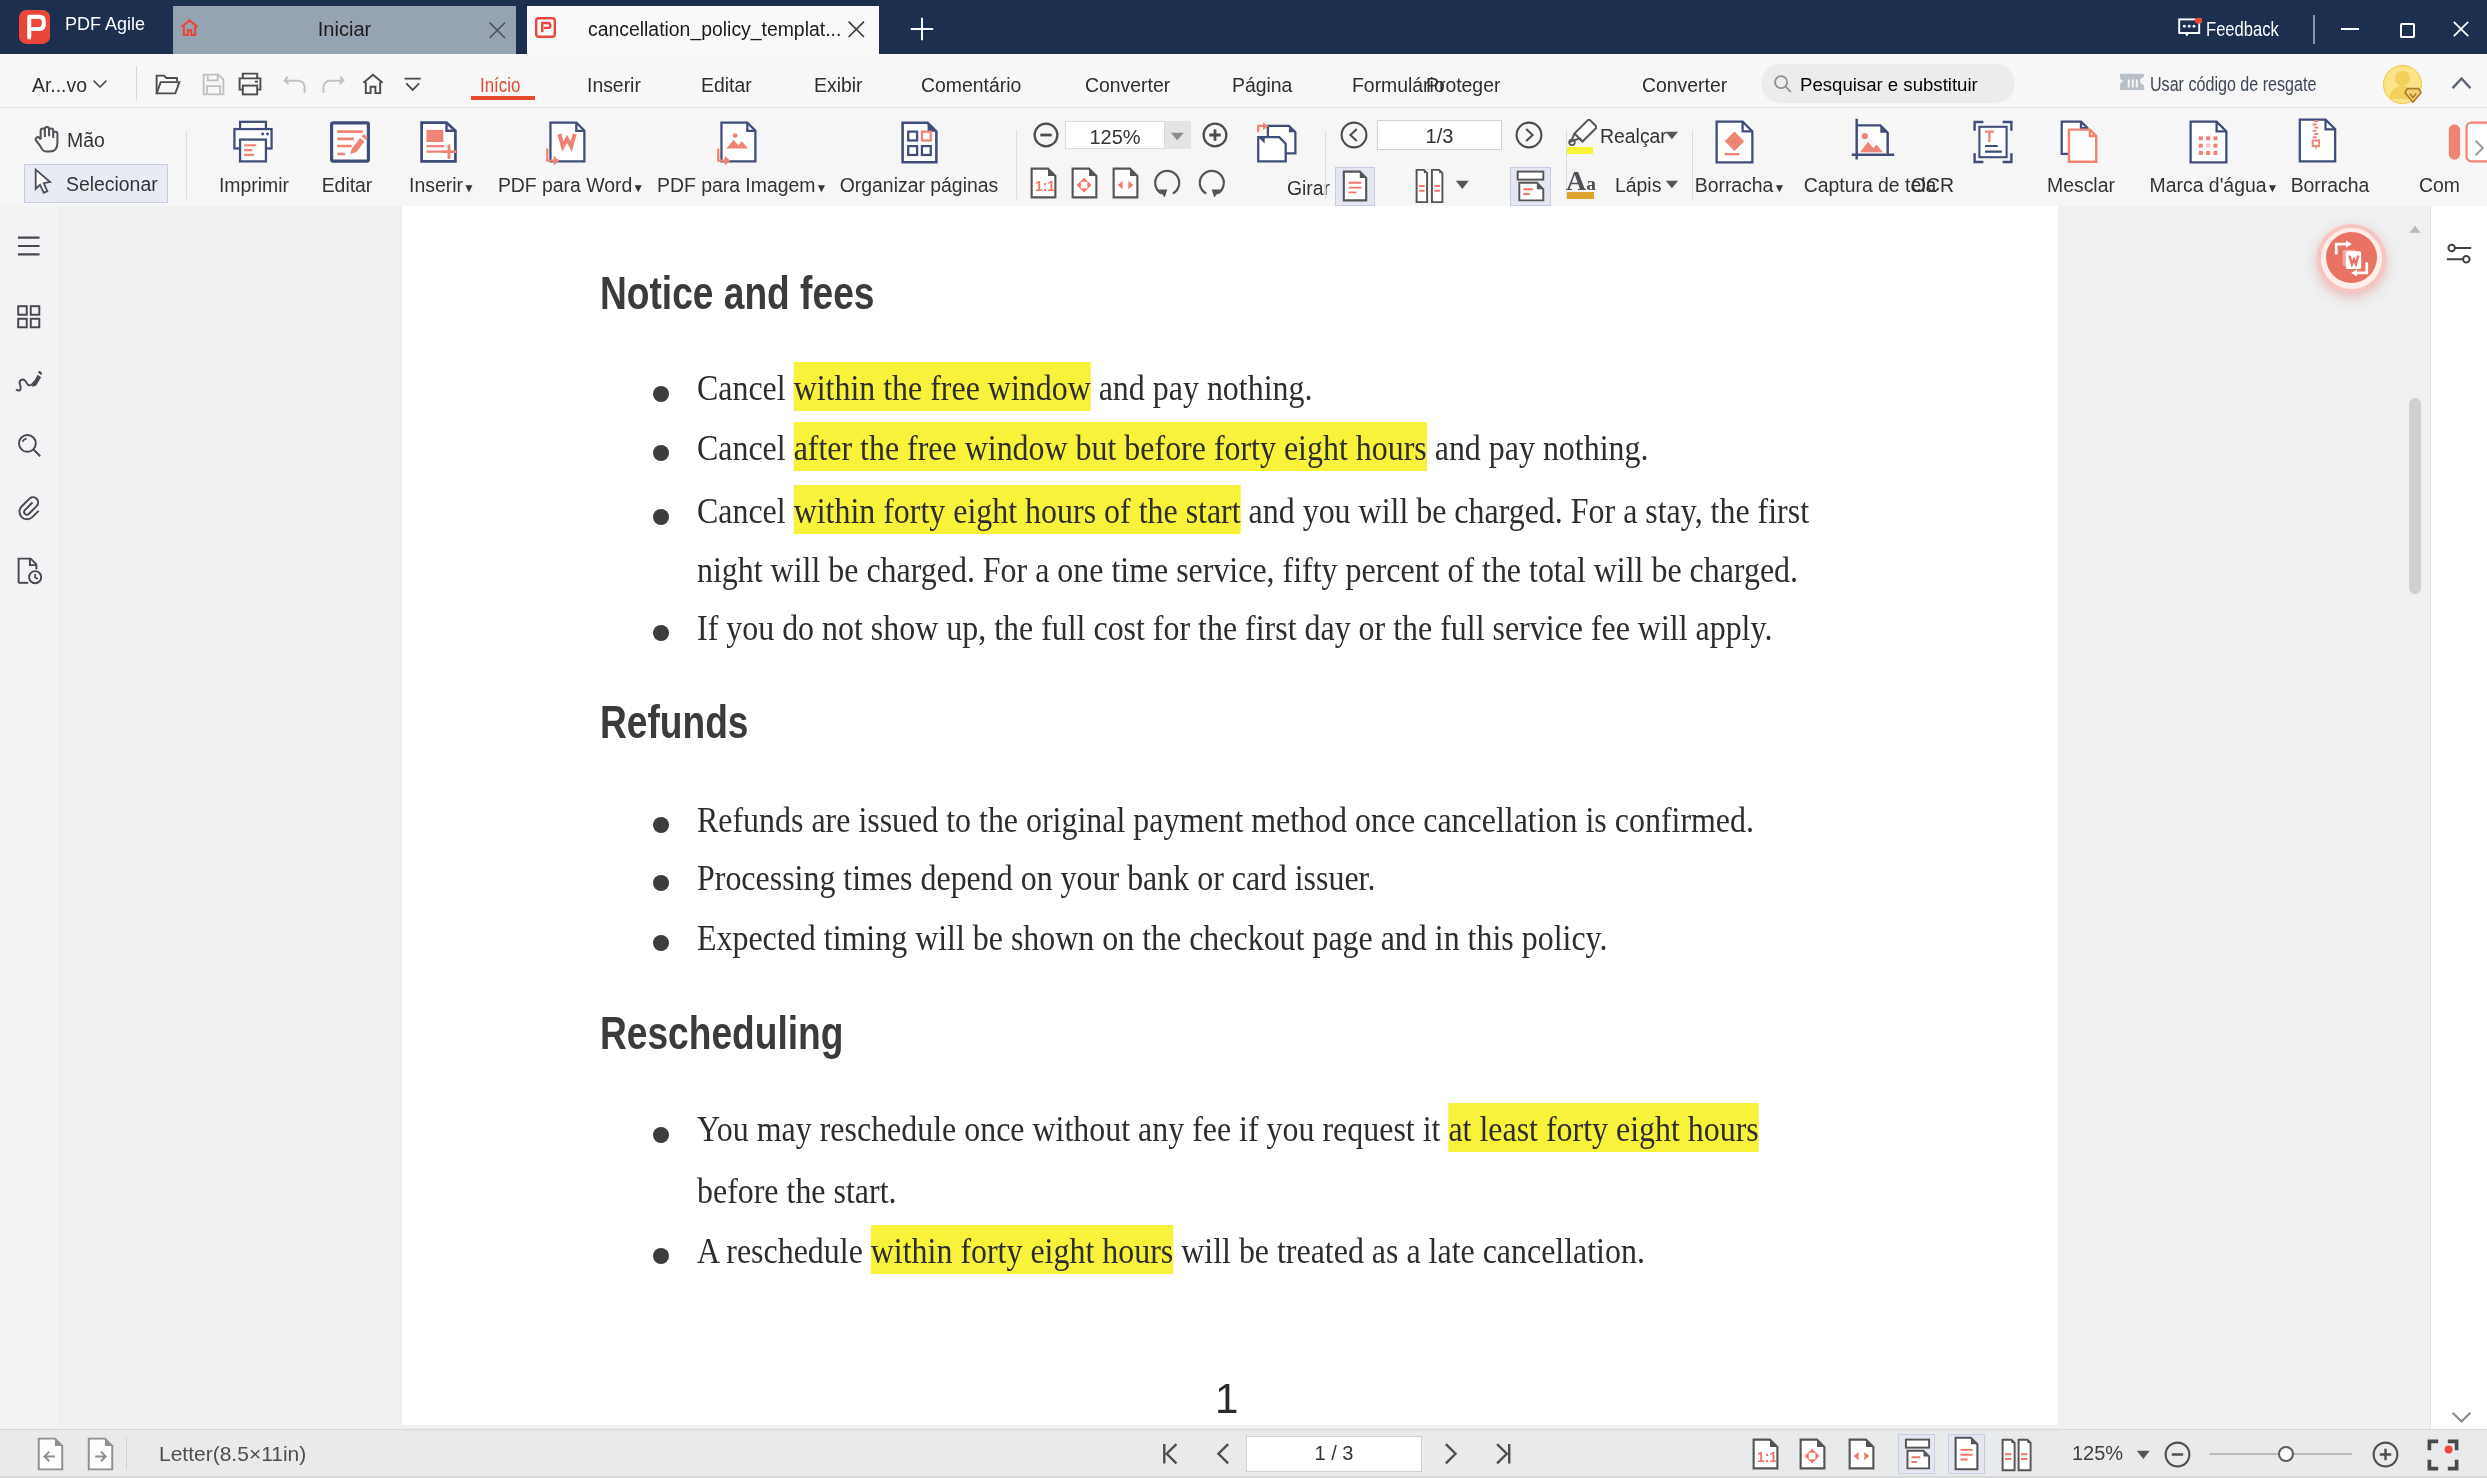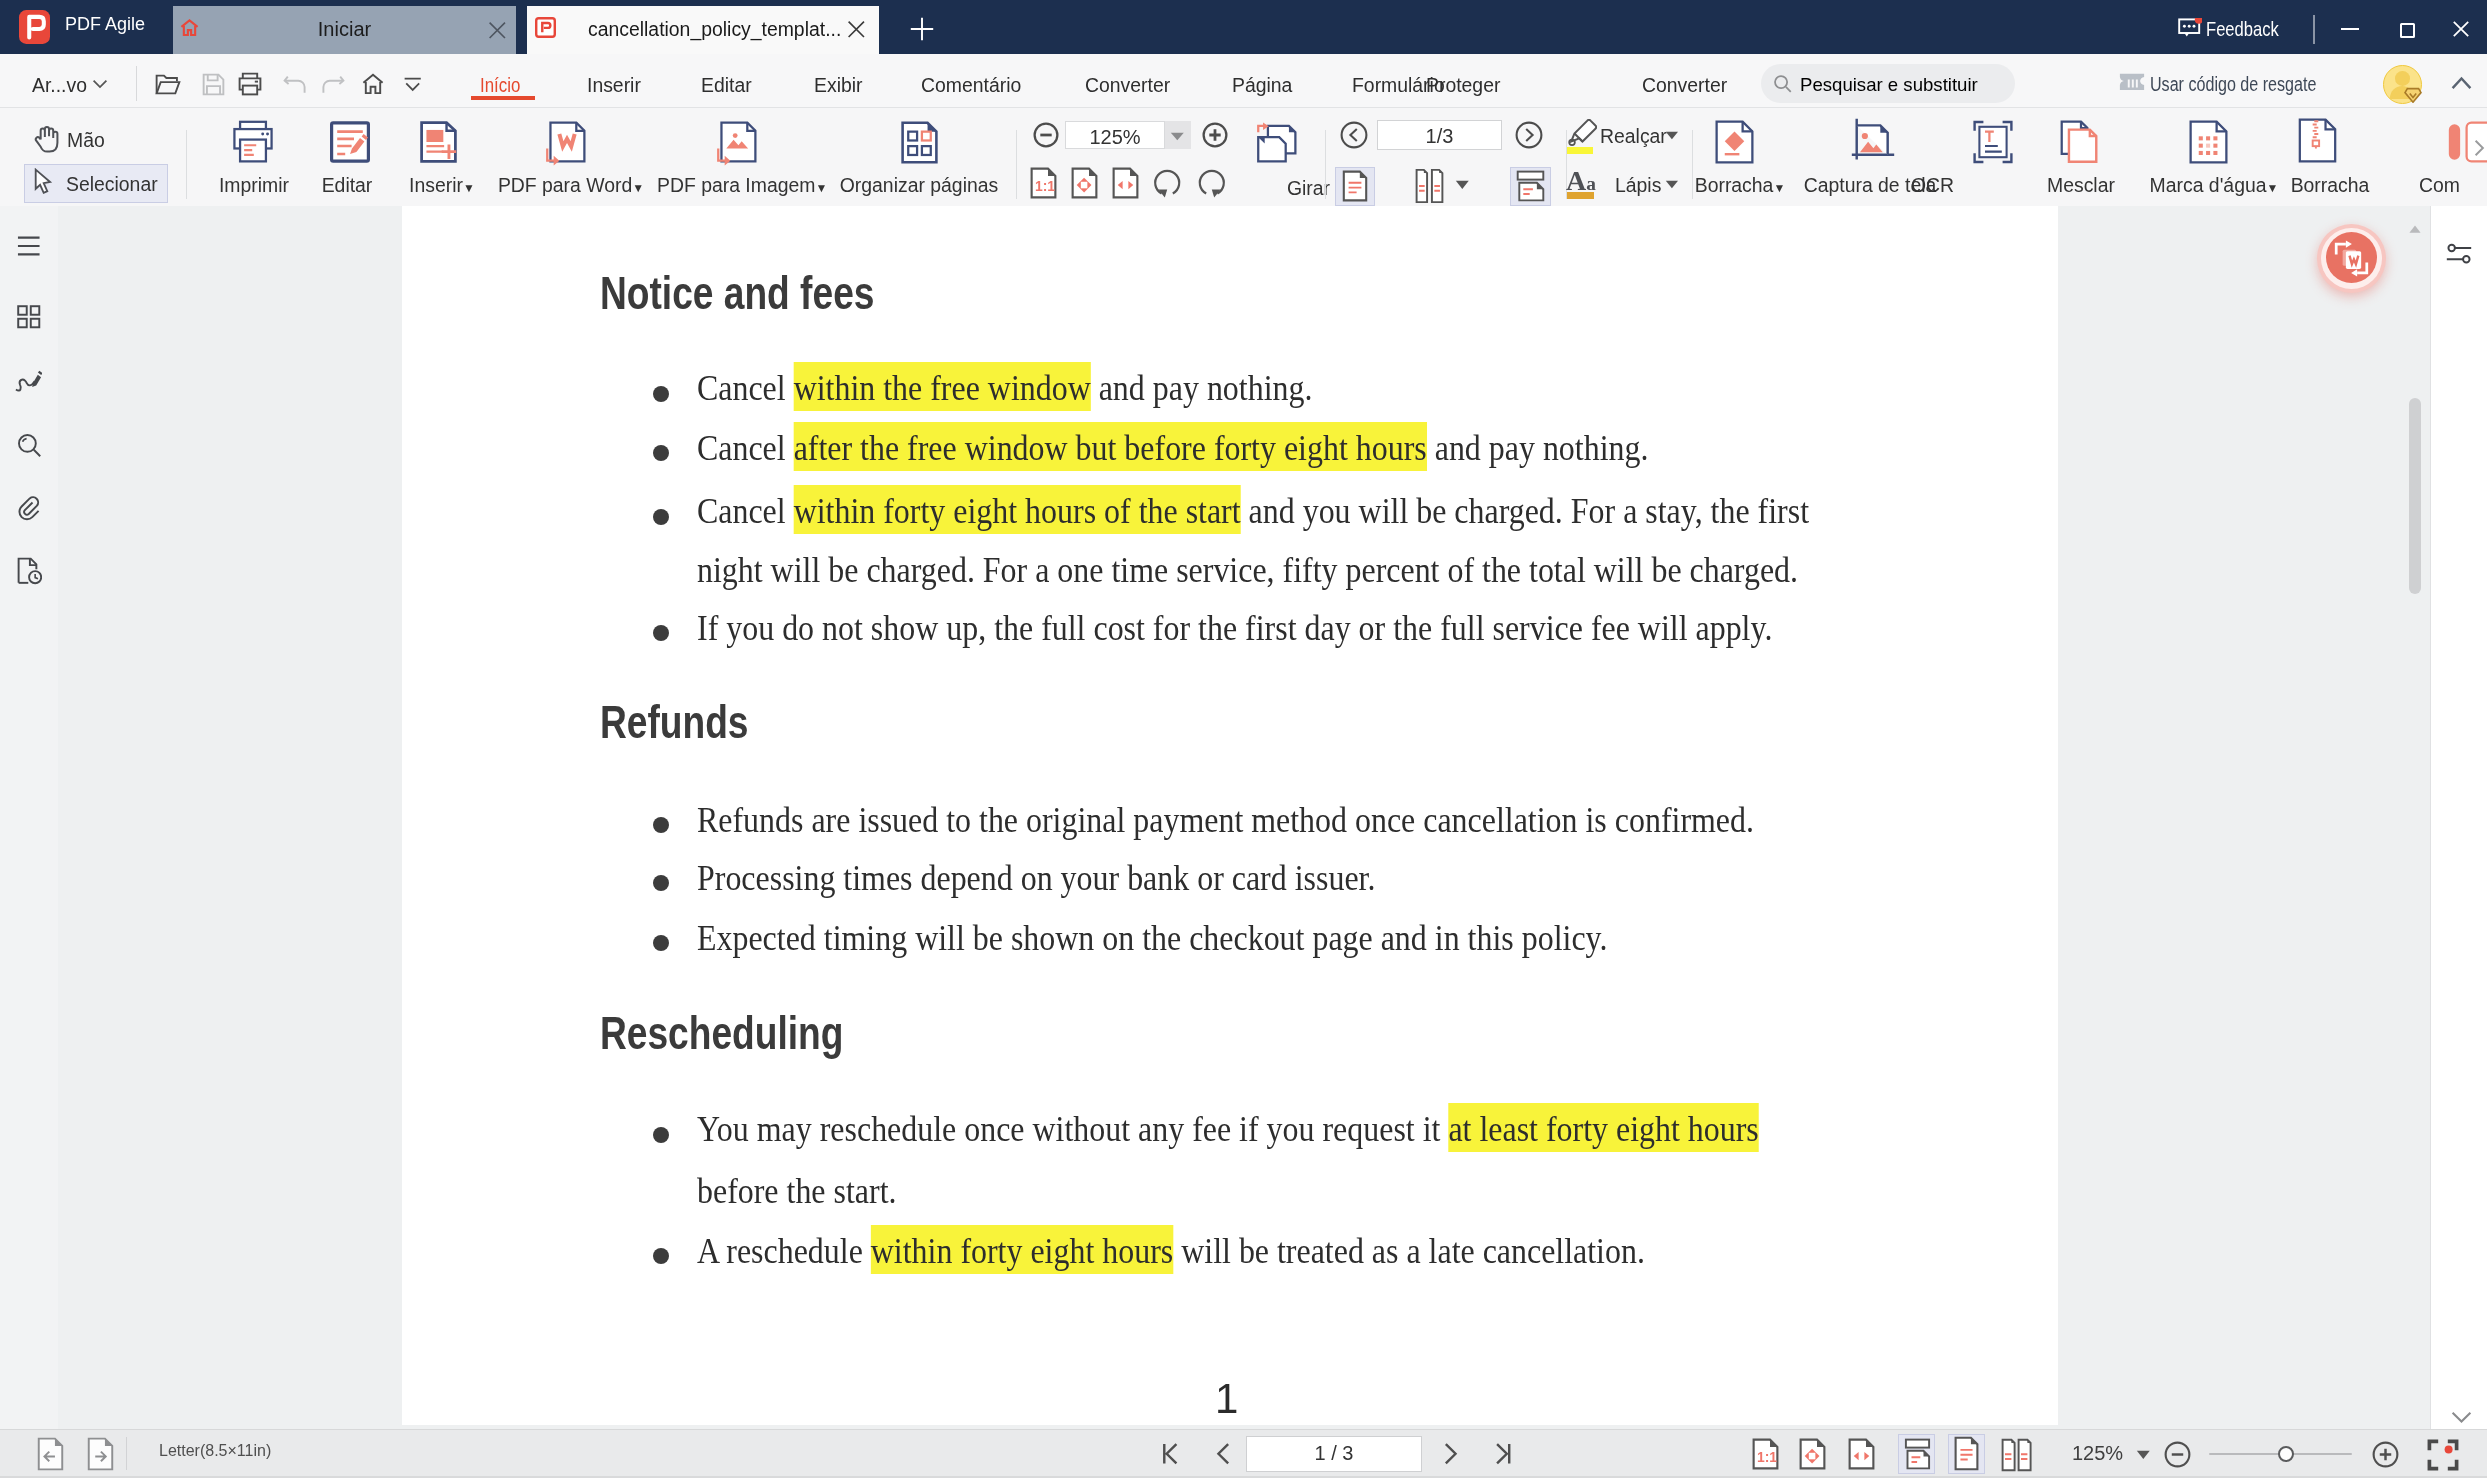--- a/index.html
+++ b/index.html
@@ -480,21 +480,21 @@
     <path d="M2 2 H22 L31 11 V40 H2 Z" fill="#fdfdfd" stroke="#8e8f91" stroke-width="2.4"></path>
     <path d="M22 2 V11 H31 Z" fill="#8e8f91"></path>
     <path d="M22 24 H10 M15 18 L9 24 L15 30" fill="none" stroke="#8e8f91" stroke-width="2.4"></path>
   </svg>
 <svg class="a" style="left:87px;top:1437px" width="27" height="34" viewBox="0 0 33 42">
     <path d="M2 2 H22 L31 11 V40 H2 Z" fill="#fdfdfd" stroke="#8e8f91" stroke-width="2.4"></path>
     <path d="M22 2 V11 H31 Z" fill="#8e8f91"></path>
     <path d="M10 24 H22 M17 18 L23 24 L17 30" fill="none" stroke="#8e8f91" stroke-width="2.4"></path>
   </svg>
 <div class="a" style="left:126px;top:1437px;width:0.8px;height:33px;background:#d2d3d5"></div>
-<div class="a" style="left:159px;top:1442px;font-size:16px;color:#4f4f4f">Letter(8.5×11in)</div>
+<div class="a" style="left:159px;top:1442px;font-size:21px;color:#4f4f4f">Letter(8.5×11in)</div>
 <svg class="a" style="left:1157px;top:1440px" width="27.5" height="27.5" viewBox="0 0 34 34">
     <path d="M24 5 L12 17 L24 29 M9 5 V29" fill="none" stroke="#4f4f4f" stroke-width="3"></path>
   </svg>
 <svg class="a" style="left:1212px;top:1440px" width="21" height="27.5" viewBox="0 0 26 34">
     <path d="M20 5 L8 17 L20 29" fill="none" stroke="#4f4f4f" stroke-width="3"></path>
   </svg>
 <div class="a" style="left:1246px;top:1436px;width:176px;height:36px;background:#fff;border:0.8px solid #cfd0d2;box-sizing:border-box"></div>
 <div class="a" style="left:1246px;top:1442px;width:176px;text-align:center;font-size:20px;color:#333">1 / 3</div>
 <svg class="a" style="left:1441px;top:1440px" width="21" height="27.5" viewBox="0 0 26 34">
     <path d="M6 5 L18 17 L6 29" fill="none" stroke="#4f4f4f" stroke-width="3"></path>

